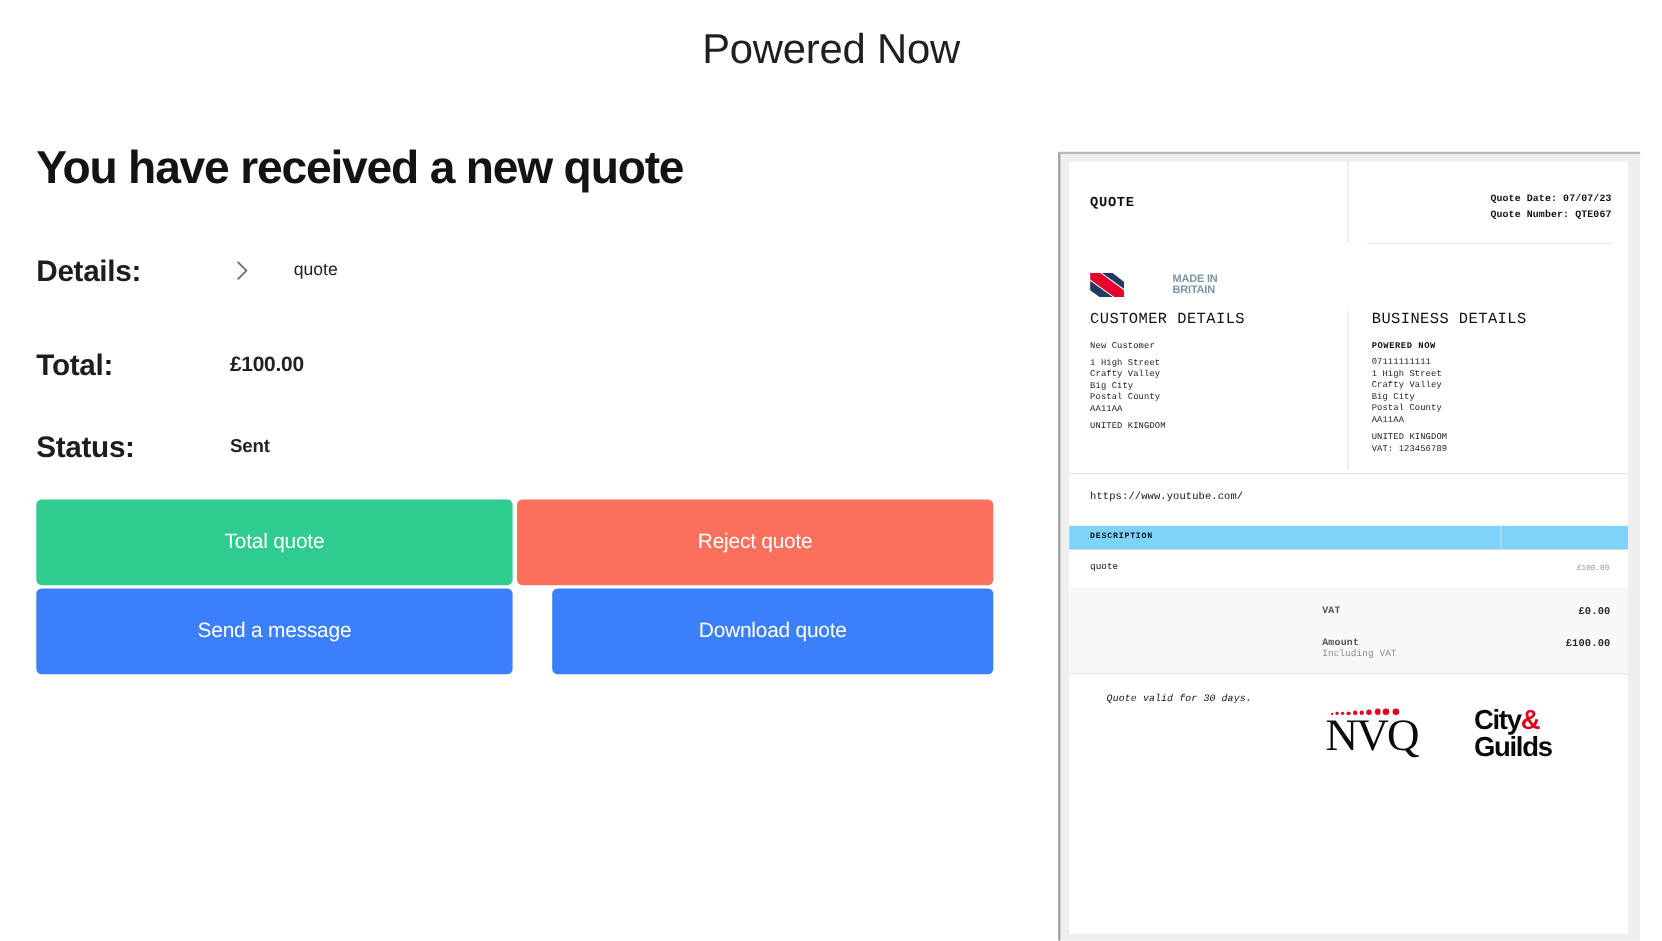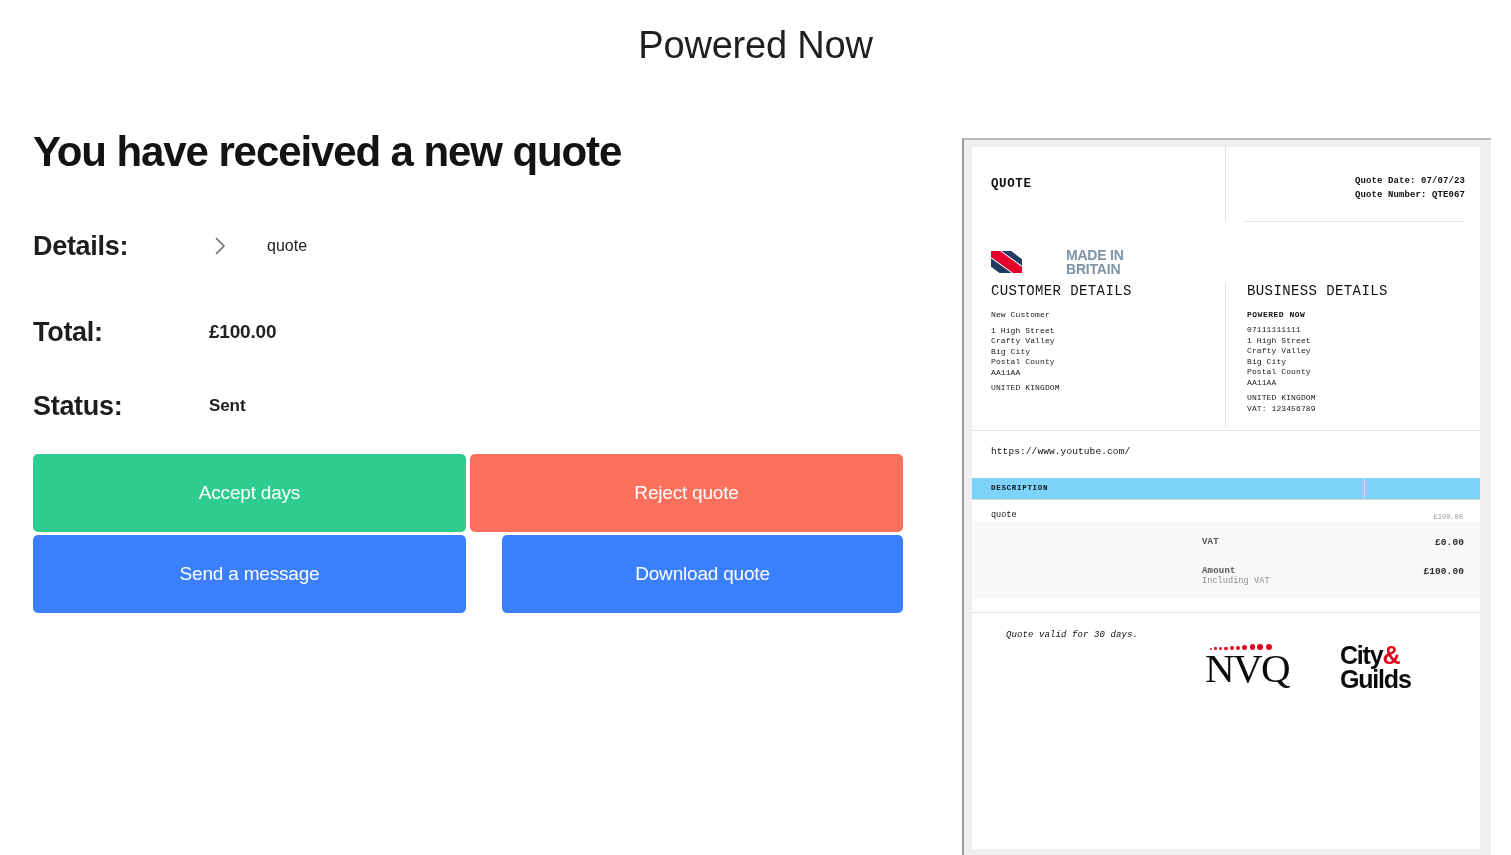--- a/index.html
+++ b/index.html
@@ -188,21 +188,21 @@
     left: 19px;
     top: 101px;
     display: flex;
     align-items: center;
     gap: 4px;
   }
   .mib-flag { display: block; }
   .mib-word {
     font-family: "Liberation Sans", sans-serif;
     font-weight: 700;
-    font-size: 14px;
+    font-size: 10px;
     line-height: 1.02;
     color: #7e94a6;
     letter-spacing: -0.2px;
     padding-left: 40px;
   }
 
   .doc-parties {
     position: absolute;
     top: 136px;
     left: 0;
@@ -301,21 +301,21 @@
     position: absolute;
     right: 17px;
     top: 13px;
     font-size: 7px;
     color: #9a9a9a;
   }
 
   .totals-band {
     position: absolute;
     left: 0;
-    top: 374px;
+    top: 387px;
     width: 508px;
     height: 78px;
     background: #f8f8f8;
   }
   .totals-row {
     position: absolute;
     left: 230px;
     width: 262px;
     display: flex;
     align-items: flex-start;
@@ -429,21 +429,21 @@
     </div>
 
     <div class="detail-row status">
       <div class="detail-label">Status:</div>
       <div class="detail-value">Sent</div>
     </div>
 
   </div>
 
   <div class="action-grid">
-    <button class="action-btn" style="background-color: rgb(46, 204, 142);">Accept days</button>
+    <button class="action-btn" style="background-color: rgb(46, 204, 142);">Total quote</button>
     <button class="action-btn" style="background-color: rgb(251, 112, 92);">Reject quote</button>
     <button class="action-btn" style="background-color: rgb(59, 127, 252);">Send a message</button>
     <button class="action-btn" style="background-color: rgb(59, 127, 252); margin-left: 32px;">Download quote</button>
   </div>
 
 </div>
 
 <div class="doc-viewport">
   <div class="doc-page">
 

